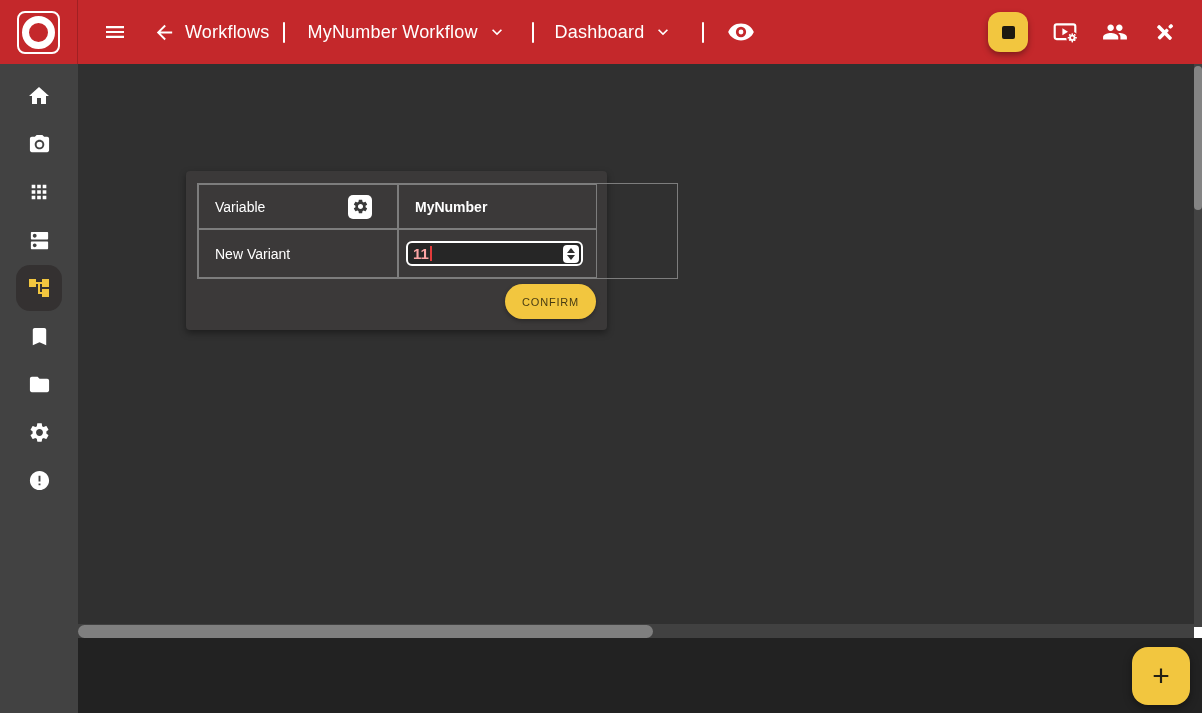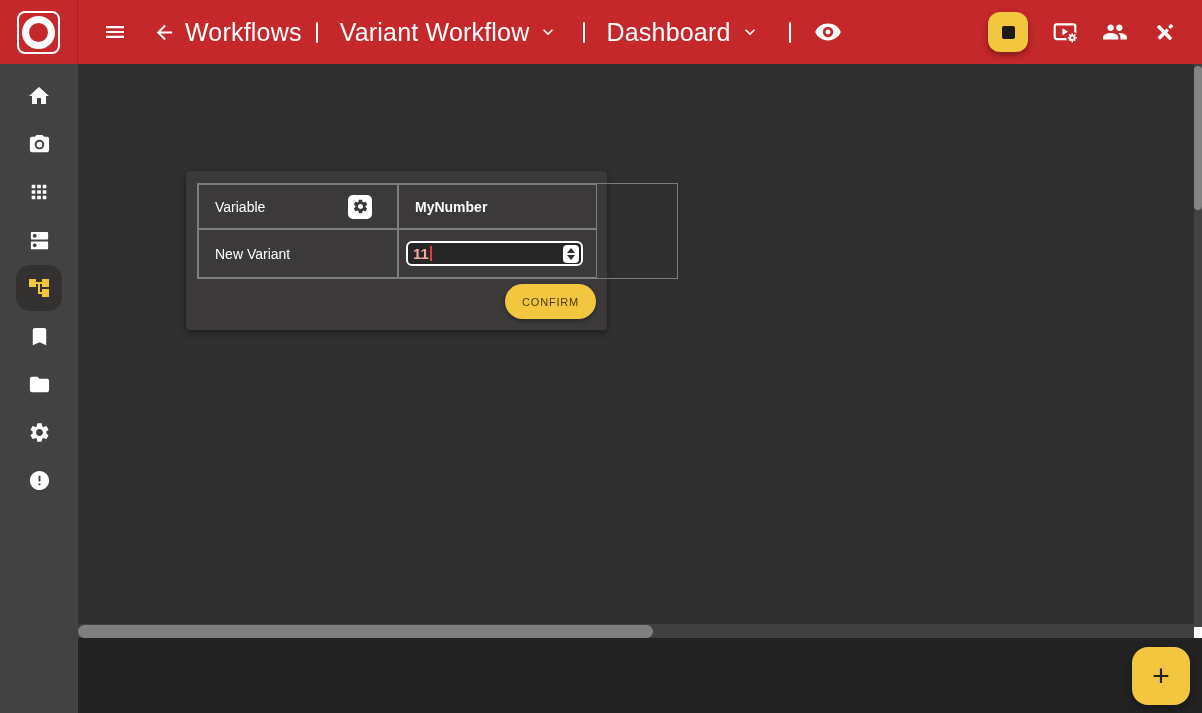--- a/index.html
+++ b/index.html
@@ -27,21 +27,21 @@
     width:43px; height:43px; border:2.5px solid #fff; border-radius:8px;
     display:flex; align-items:center; justify-content:center;
   }
   .logo-ring { width:33px; height:33px; border:7.5px solid #fff; border-radius:50%; }
 
   .tb-left { display:flex; align-items:center; height:100%; }
   .tb-btn { background:none; border:none; color:#fff; cursor:pointer;
             display:flex; align-items:center; padding:0; }
   .hamburger { margin-left:25px; }
   .back-arrow { margin-left:26px; }
-  .crumb-text { font-size:25px; font-weight:500; color:#fff; letter-spacing:0.2px; }
+  .crumb-text { font-size:18px; font-weight:500; color:#fff; letter-spacing:0.2px; }
   .wf-label { margin-left:9px; }
   .tb-sep { width:2px; height:21px; background:#fff; border-radius:1px; overflow:hidden;
             color:transparent; font-size:0; }
   .sep1 { margin-left:14px; }
   .selector { display:flex; align-items:center; gap:9px; background:none; border:none;
               color:#fff; cursor:pointer; }
   .sel-vw { margin-left:22px; }
   .sep2 { margin-left:25px; }
   .sel-db { margin-left:21px;justify-content:flex-end; }
   .sep3 { margin-left:29px; }
@@ -180,21 +180,21 @@
             <path d="M20 11H7.83l5.59-5.59L12 4l-8 8 8 8 1.41-1.41L7.83 13H20v-2z"></path>
           </svg>
       </span>
     </button>
 
     <span class="crumb-text wf-label">Workflows</span>
 
     <span class="tb-sep sep1">|</span>
 
     <button class="selector sel-vw">
-      <span class="crumb-text">Variant Workflow</span>
+      <span class="crumb-text">MyNumber Workflow</span>
       <span>
         <svg width="20" height="20" viewBox="0 0 24 24" fill="#fff">
             <path d="M16.59 8.59 12 13.17 7.41 8.59 6 10l6 6 6-6z"></path>
           </svg>
       </span>
     </button>
 
     <span class="tb-sep sep2">|</span>
 
     <button class="selector sel-db">

